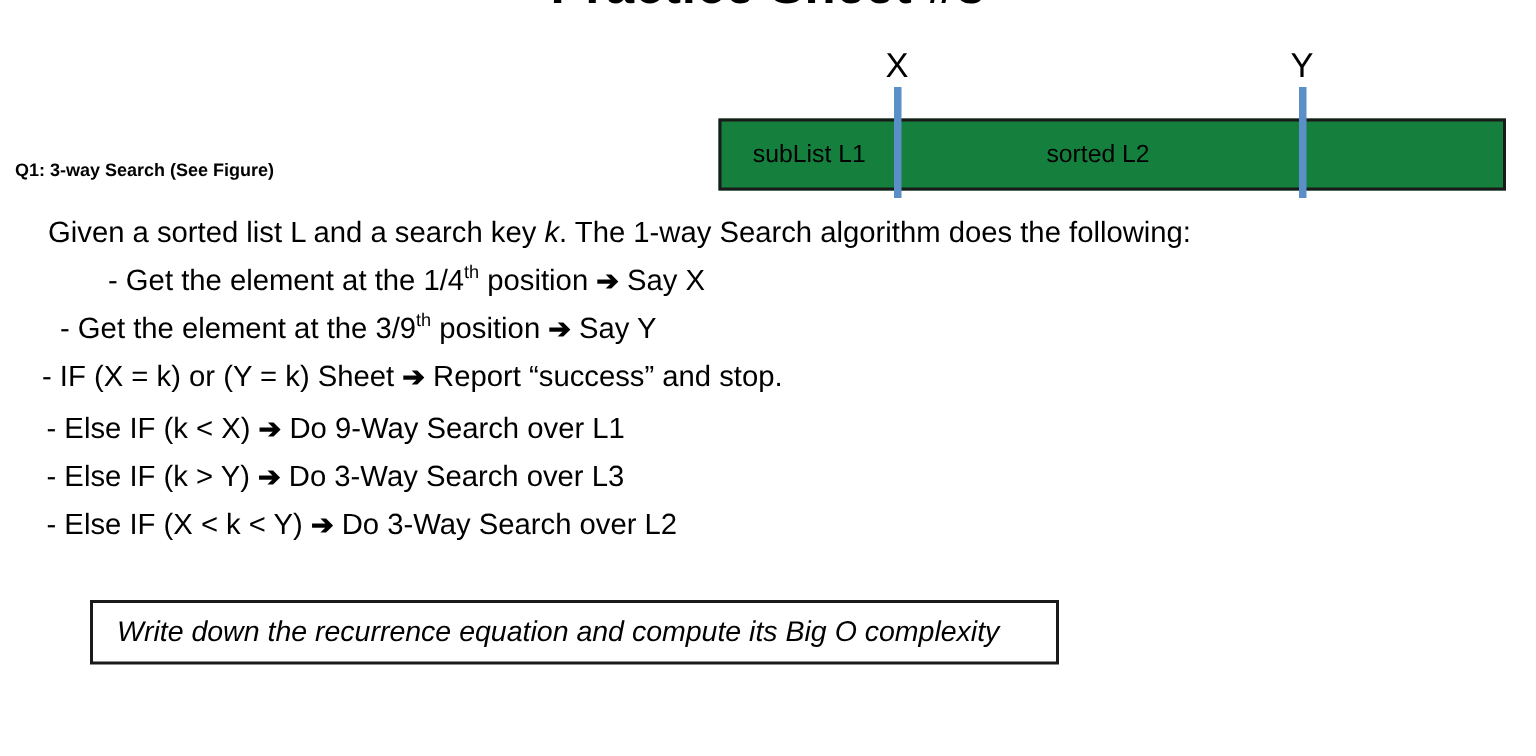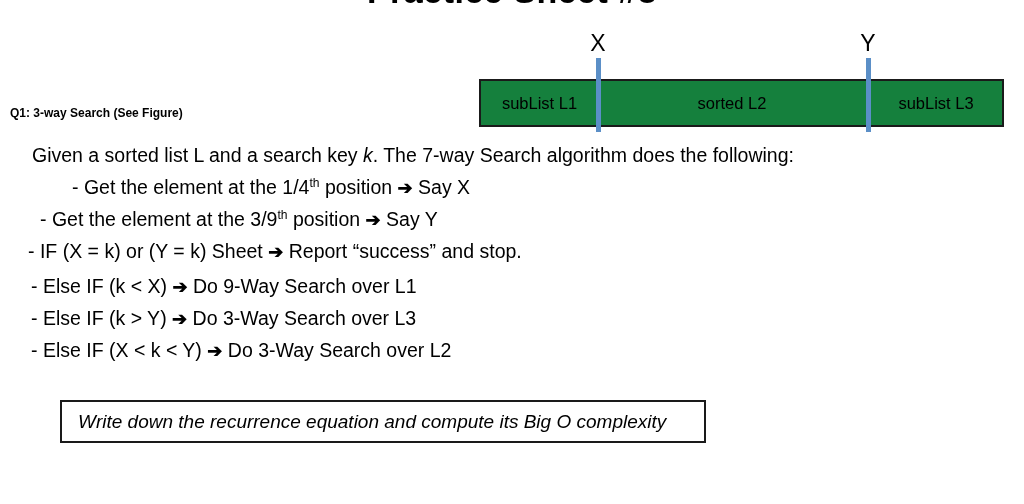--- a/index.html
+++ b/index.html
@@ -136,31 +136,30 @@
 <div id="slide-title">Practice Sheet #3</div>
 
 <div id="figure">
 
   <div class="marker-label" id="marker-label-x">X</div>
   <div class="marker-label" id="marker-label-y">Y</div>
 
   <div id="figure-box">
     <div class="sublist-cell" id="sublist-l1">subList L1</div>
     <div class="sublist-cell" id="sublist-l2">sorted L2</div>
-    <div class="sublist-cell" id="sublist-l3">subList L3</div>
   </div>
 
   <div class="marker-line" id="marker-line-x"></div>
   <div class="marker-line" id="marker-line-y"></div>
 </div>
 
 <div id="q-heading">Q1: 3-way Search (See Figure)</div>
 
 <div class="body-line" id="line-intro">
-  <span>Given a sorted list L and a search key </span><span class="ital">k</span><span>. The 7-way Search algorithm does the following:</span>
+  <span>Given a sorted list L and a search key </span><span class="ital">k</span><span>. The 1-way Search algorithm does the following:</span>
 </div>
 
 <div class="body-line" id="line-s1">
   <span>- Get the element at the 1/4</span><sup class="ord">th</sup><span> position </span><span class="arrow">➔</span><span> Say X</span>
 </div>
 
 <div class="body-line" id="line-s2">
   <span>- Get the element at the 3/9</span><sup class="ord">th</sup><span> position </span><span class="arrow">➔</span><span> Say Y</span>
 </div>
 

